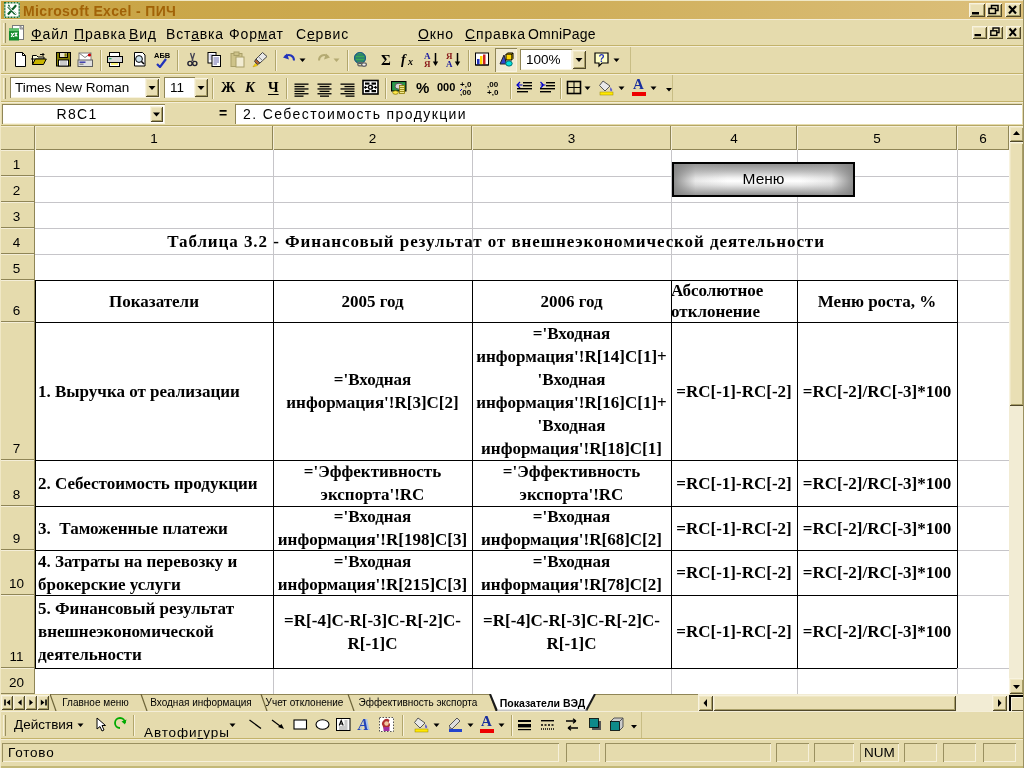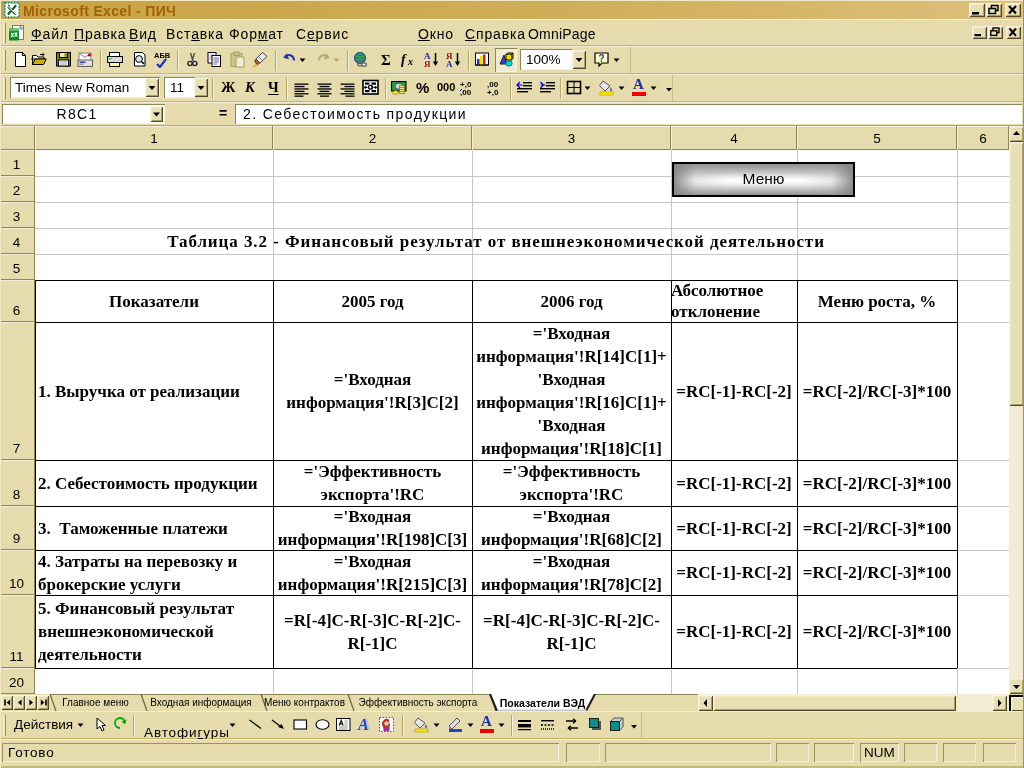--- a/index.html
+++ b/index.html
@@ -636,21 +636,21 @@
       <line x1="298" y1="0" x2="304" y2="17" stroke="#6c6338" stroke-width="1.2"></line>
       <line x1="440" y1="0" x2="446" y2="17" stroke="#6c6338" stroke-width="1.2"></line>
       <polygon points="440,0 545,0 536,17 447,17" fill="#ffffff"></polygon>
       <path d="M440,0 L447,17" stroke="#1a1a1a" stroke-width="2"></path>
       <path d="M545,0 L536,17" stroke="#1a1a1a" stroke-width="2"></path>
       <line x1="447" y1="16.2" x2="537" y2="16.2" stroke="#aaa" stroke-width="1"></line>
     </svg>
   </div>
 <div class="t" style="left:50px;top:697px;width:91px;text-align:center;font-size:10px;font-weight:normal;">Главное меню</div>
 <div class="t" style="left:141px;top:697px;width:120px;text-align:center;font-size:10px;font-weight:normal;">Входная информация</div>
-<div class="t" style="left:261px;top:697px;width:87px;text-align:center;font-size:10px;font-weight:normal;">Меню контрактов</div>
+<div class="t" style="left:261px;top:697px;width:87px;text-align:center;font-size:10px;font-weight:normal;">Учет отклонение</div>
 <div class="t" style="left:348px;top:697px;width:140px;text-align:center;font-size:10px;font-weight:normal;">Эффективность экспорта</div>
 <div class="t" style="left:490px;top:697px;width:105px;text-align:center;font-size:10.5px;font-weight:bold;">Показатели ВЭД</div>
 <div class="abs" style="left:698px;top:694px;width:311px;height:17px;background:#f2ecd4;"></div>
 <div class="abs btn" style="left:698px;top:695px;width:15px;height:16px;">
     <svg width="15" height="16">
       <path d="M9 4 L5.5 8 L9 12 Z" fill="#000"></path>
     </svg>
   </div>
 <div class="abs btn" style="left:713px;top:695px;width:243px;height:16px;"></div>
 <div class="abs btn" style="left:992px;top:695px;width:15px;height:16px;">

